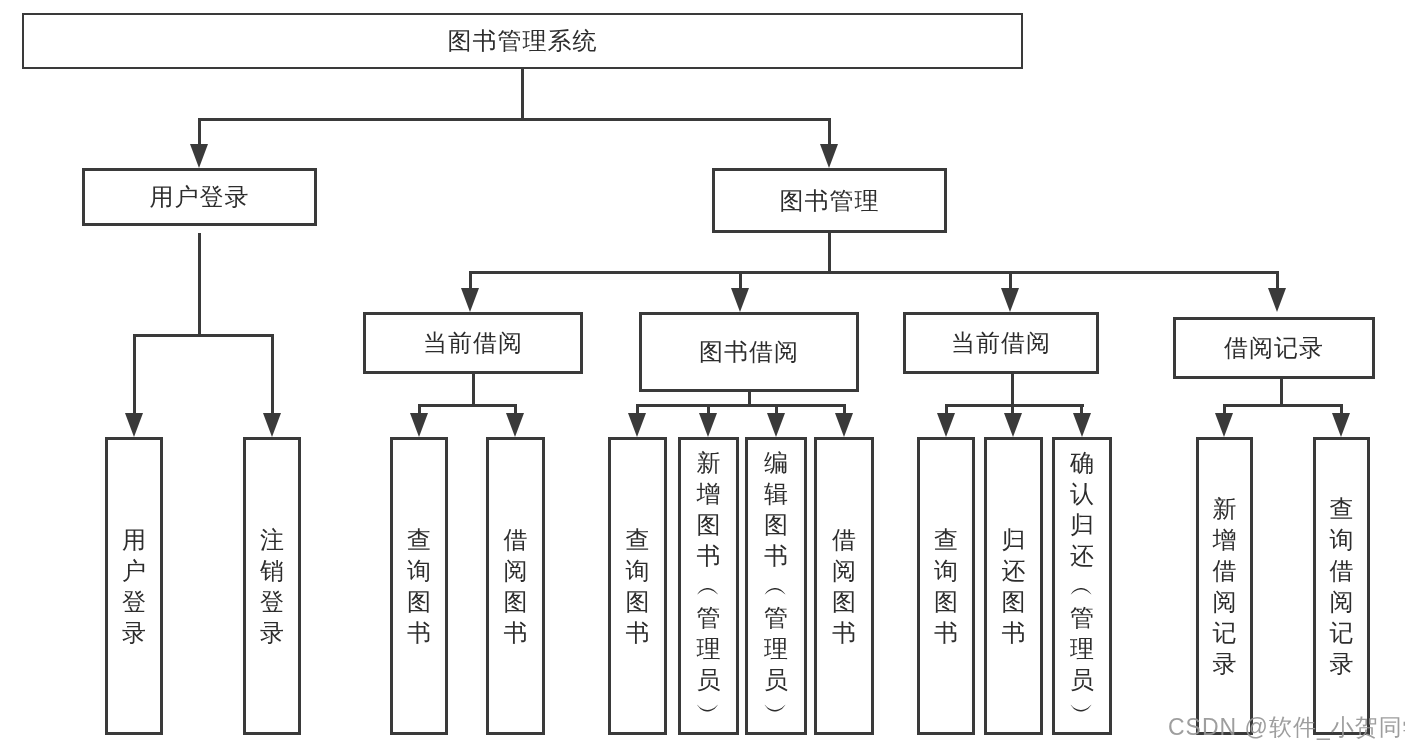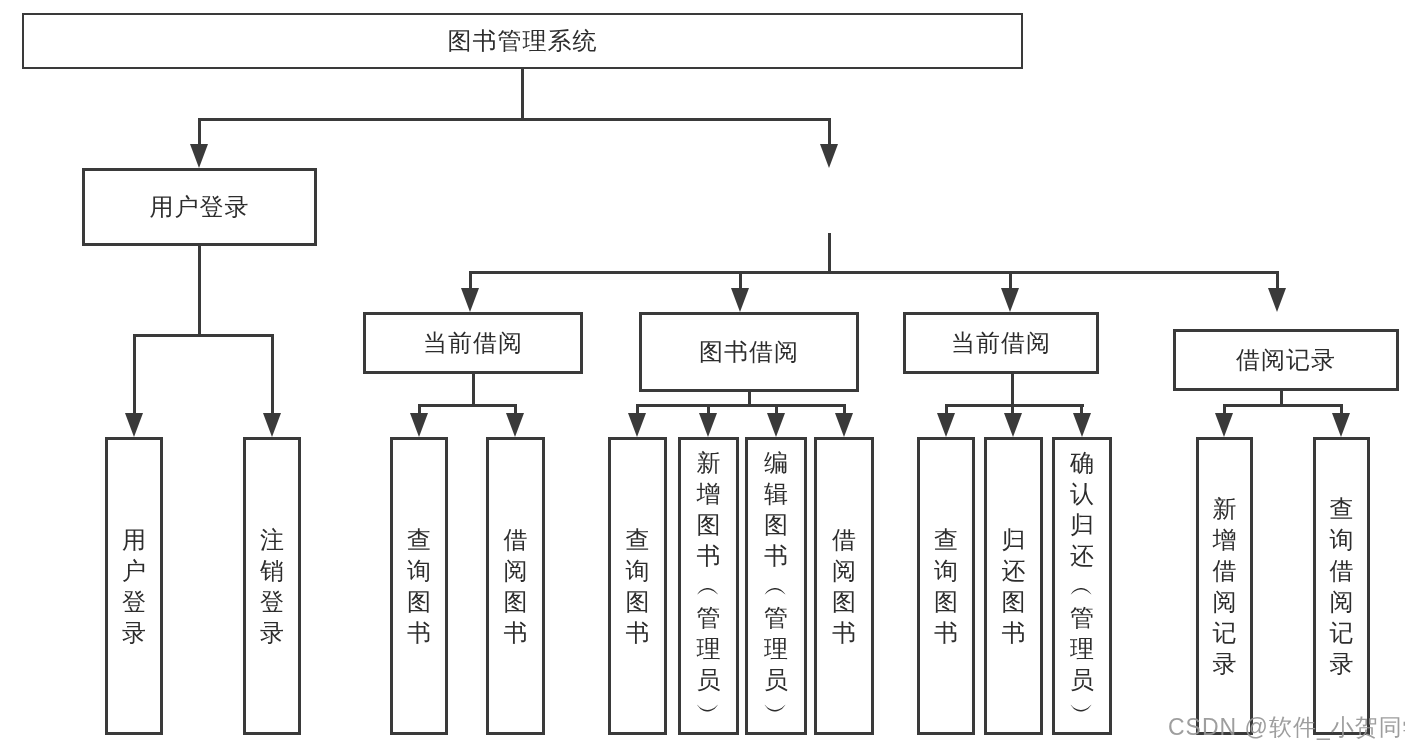--- a/index.html
+++ b/index.html
@@ -30,34 +30,37 @@
 </style>
 </head>
 <body>
 
 <div class="canvas">
 
   <div class="box hbox root" style="left:22px;top:13px;width:1001px;height:56px">
     <span>图书管理系统</span>
   </div>
 
-  <div class="box hbox" style="left:82px;top:168px;width:235px;height:78px">
+  <div class="box hbox" style="left:82px;top:168px;width:235px;height:58px">
     <span>用户登录</span>
+  </div>
+  <div class="box hbox" style="left:712px;top:168px;width:235px;height:65px">
+    <span>图书管理</span>
   </div>
 
   <div class="box hbox" style="left:363px;top:312px;width:220px;height:62px">
     <span>当前借阅</span>
   </div>
   <div class="box hbox" style="left:639px;top:312px;width:220px;height:80px">
     <span>图书借阅</span>
   </div>
   <div class="box hbox" style="left:903px;top:312px;width:196px;height:62px">
     <span>当前借阅</span>
   </div>
-  <div class="box hbox" style="left:1173px;top:329px;width:226px;height:62px">
+  <div class="box hbox" style="left:1173px;top:317px;width:202px;height:62px">
     <span>借阅记录</span>
   </div>
 
   <div class="box vbox" style="left:105px;top:437px;width:58px;height:298px">
     <span>用<br>户<br>登<br>录</span>
   </div>
   <div class="box vbox" style="left:243px;top:437px;width:58px;height:298px">
     <span>注<br>销<br>登<br>录</span>
   </div>
 

